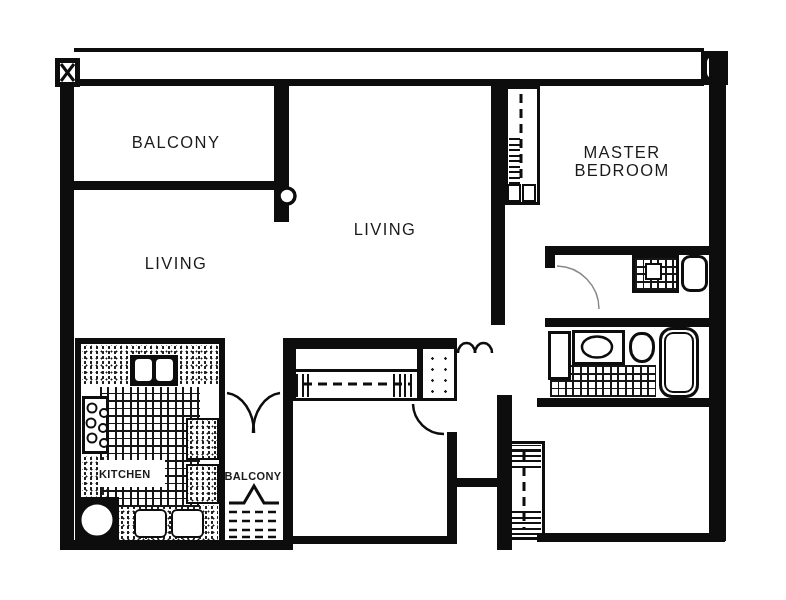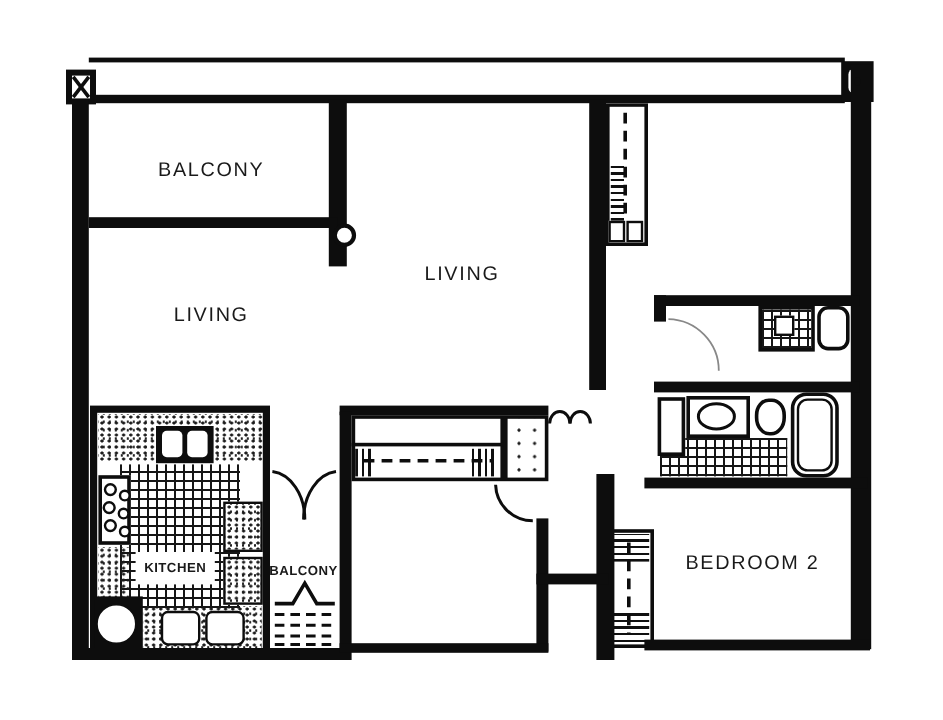--- a/index.html
+++ b/index.html
@@ -99,28 +99,31 @@
   <div class="wall" style="left:545px;top:318px;width:171px;height:9px;"></div>
   <div class="wall" style="left:537px;top:398px;width:186px;height:9px;"></div>
   <div class="wall" style="left:497px;top:395px;width:15px;height:155px;"></div>
   <div class="wall" style="left:537px;top:533px;width:188px;height:9px;"></div>
   <div class="wall" style="left:283px;top:338px;width:174px;height:8px;"></div>
   <div class="wall" style="left:283px;top:343px;width:10px;height:200px;"></div>
   <div class="wall" style="left:447px;top:432px;width:10px;height:111px;"></div>
   <div class="wall" style="left:283px;top:536px;width:174px;height:8px;"></div>
   <div class="wall" style="left:447px;top:478px;width:60px;height:9px;"></div>
 
-  <div style="position:absolute;left:113px;top:460px;width:66px;height:27px;background:#fff;display:flex;align-items:center;justify-content:center;">
+  <div style="position:absolute;left:99px;top:460px;width:66px;height:27px;background:#fff;display:flex;align-items:center;justify-content:flex-start;">
     <span class="lbl-small" style="font-family:'Liberation Sans',sans-serif;">KITCHEN</span>
   </div>
 
   <div class="lbl" style="left:176px;top:142px;">BALCONY</div>
   <div class="lbl" style="left:176px;top:263px;">LIVING</div>
   <div class="lbl" style="left:385px;top:229px;">LIVING</div>
-  <div class="lbl" style="left:627px;top:470px;">BEDROOM 2</div>
+  <div class="lbl" style="left:622px;top:161px;text-align:center;line-height:1.1;">
+    <div>MASTER</div>
+    <div>BEDROOM</div>
+  </div>
   <div class="lbl lbl-small" style="left:253px;top:476px;">BALCONY</div>
 
   <svg class="overlay" viewBox="0 0 786 600">
 
     <g stroke="#0d0d0d" stroke-width="3">
       <line x1="61" y1="64" x2="74" y2="81"></line>
       <line x1="74" y1="64" x2="61" y2="81"></line>
     </g>
 
     <ellipse cx="714.5" cy="68" rx="2.6" ry="3.6" fill="#0d0d0d"></ellipse>

